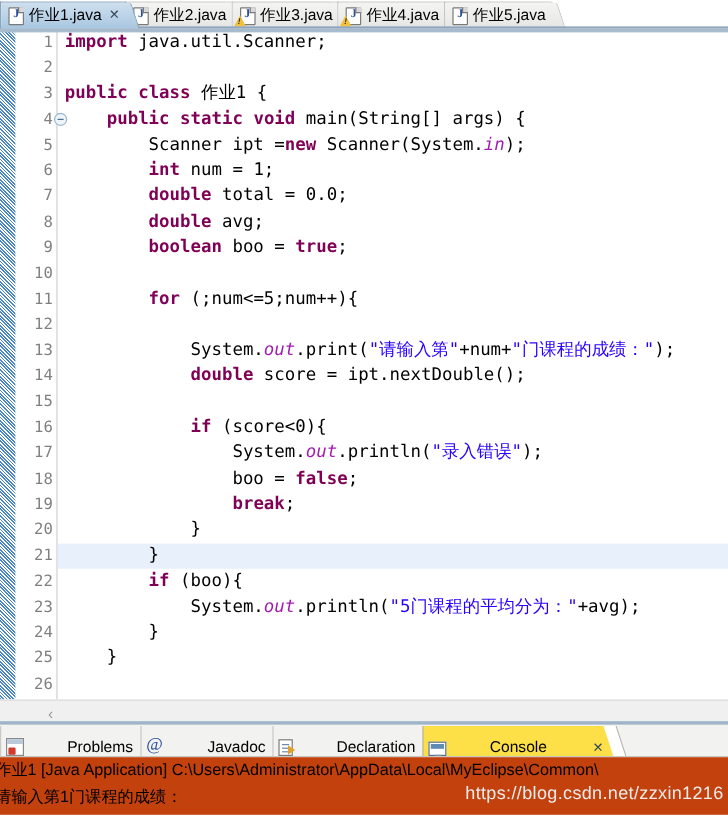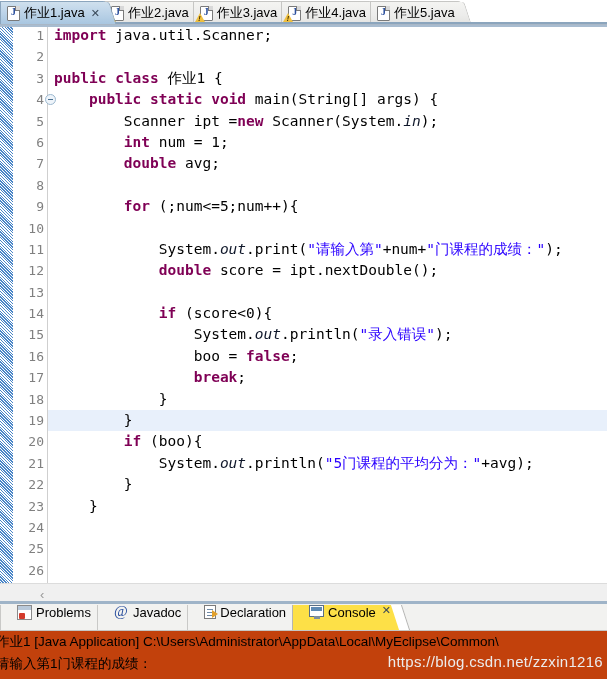--- a/index.html
+++ b/index.html
@@ -189,21 +189,21 @@
     color: #000000;
     white-space: pre;
   }
   .code .row.cur {
     background: #e8f0fb;
     margin-left: -6px;
     padding-left: 6px;
   }
   .kw  { color: #7f0055; font-weight: bold; }
   .str { color: #2a00ff; }
-  .fld { color: #0f172a; font-style: italic; }
+  .fld { color: #a21caf; font-style: italic; }
 
   .topline {
     position: absolute;
     left: 0; right: 0; top: 0;
     height: 2px;
     background: #a8bcd0;
     z-index: 3;
   }
 
   
@@ -236,29 +236,30 @@
     background: #f2f2f0;
     display: flex;
     align-items: flex-end;
     overflow: hidden;
     border-bottom: 1px solid #c6c6c4;
   }
   .btab {
     position: relative;
     height: 25px;
     display: flex;
-    align-items: flex-start;
-    padding: 0 8px 0 16px;
+    align-items: flex-end;
+    padding: 0 8px 0 4px;
     font-size: 13px;
     color: #000000;
     white-space: nowrap;
     background: #f2f2f0;
     border-left: 1px solid #c9c9c7;
     margin-right: -2px;
     box-sizing: border-box;
+    gap: 32px;
   }
   .btab .skewedge {
     position: absolute;
     right: -7px; top: 0; bottom: 0;
     width: 10px;
     background: inherit;
     border-right: 1px solid #c9c9c7;
     transform: skewX(18deg);
   }
   .btab.active {
@@ -501,21 +502,23 @@
           <div class="ln">27</div>
         </div>
       </div>
     <div class="code" id="code">
         <div class="row"><span class="kw">import</span> java.util.Scanner;</div>
         <div class="row">&nbsp;</div>
         <div class="row"><span class="kw">public</span> <span class="kw">class</span> 作业1 {</div>
         <div class="row">    <span class="kw">public</span> <span class="kw">static</span> <span class="kw">void</span> main(String[] args) {</div>
         <div class="row">        Scanner ipt =<span class="kw">new</span> Scanner(System.<span class="fld">in</span>);</div>
         <div class="row">        <span class="kw">int</span> num = 1;</div>
+        <div class="row">        <span class="kw">double</span> total = 0.0;</div>
         <div class="row">        <span class="kw">double</span> avg;</div>
+        <div class="row">        <span class="kw">boolean</span> boo = <span class="kw">true</span>;</div>
         <div class="row">&nbsp;</div>
         <div class="row">        <span class="kw">for</span> (;num&lt;=5;num++){</div>
         <div class="row">&nbsp;</div>
         <div class="row">            System.<span class="fld">out</span>.print(<span class="str">"请输入第"</span>+num+<span class="str">"门课程的成绩："</span>);</div>
         <div class="row">            <span class="kw">double</span> score = ipt.nextDouble();</div>
         <div class="row">&nbsp;</div>
         <div class="row">            <span class="kw">if</span> (score&lt;0){</div>
         <div class="row">                System.<span class="fld">out</span>.println(<span class="str">"录入错误"</span>);</div>
         <div class="row">                boo = <span class="kw">false</span>;</div>
         <div class="row">                <span class="kw">break</span>;</div>

